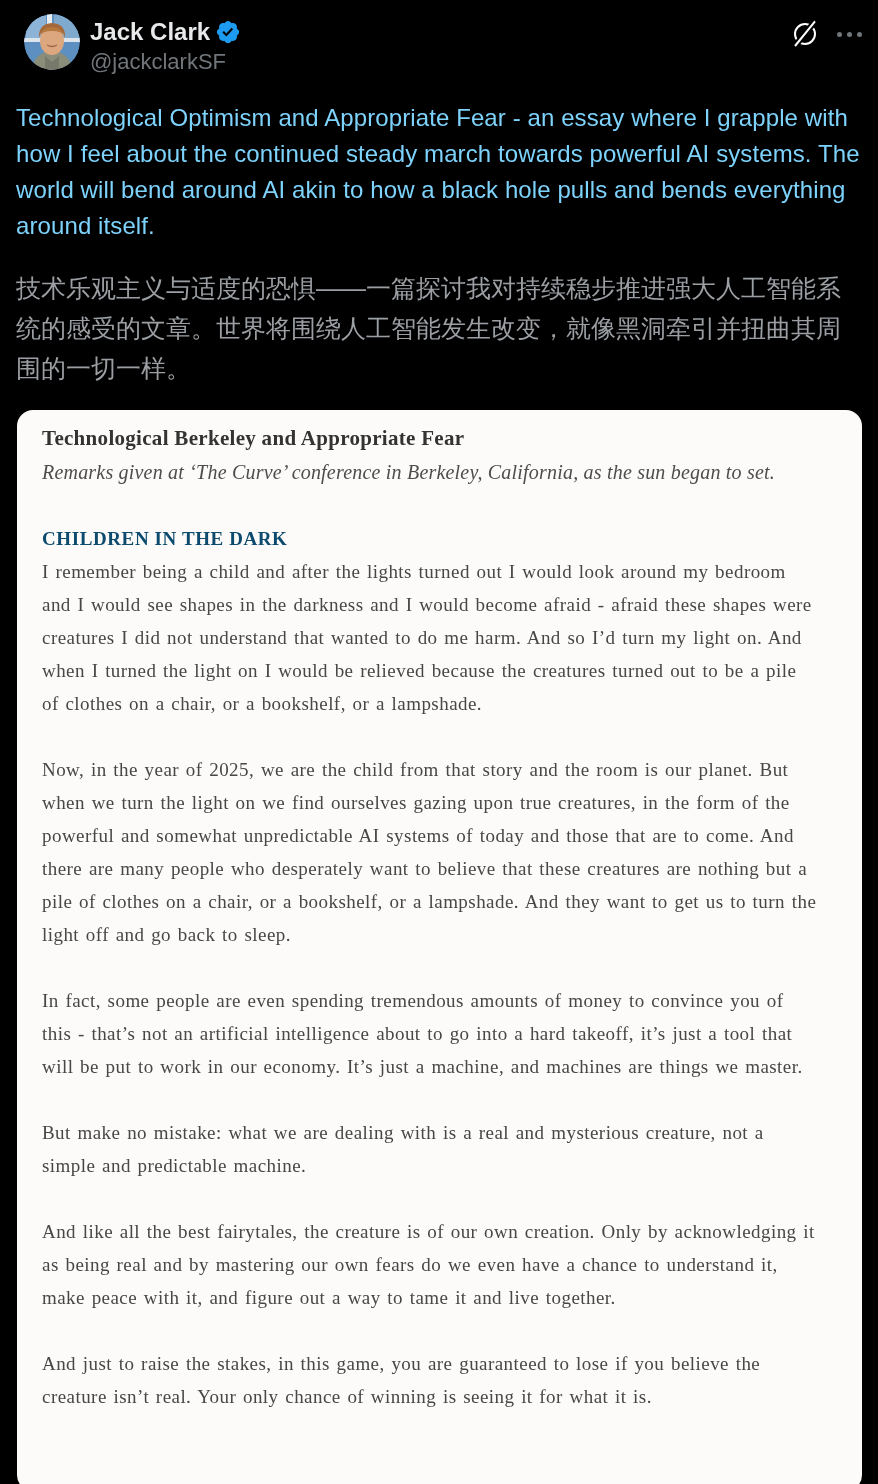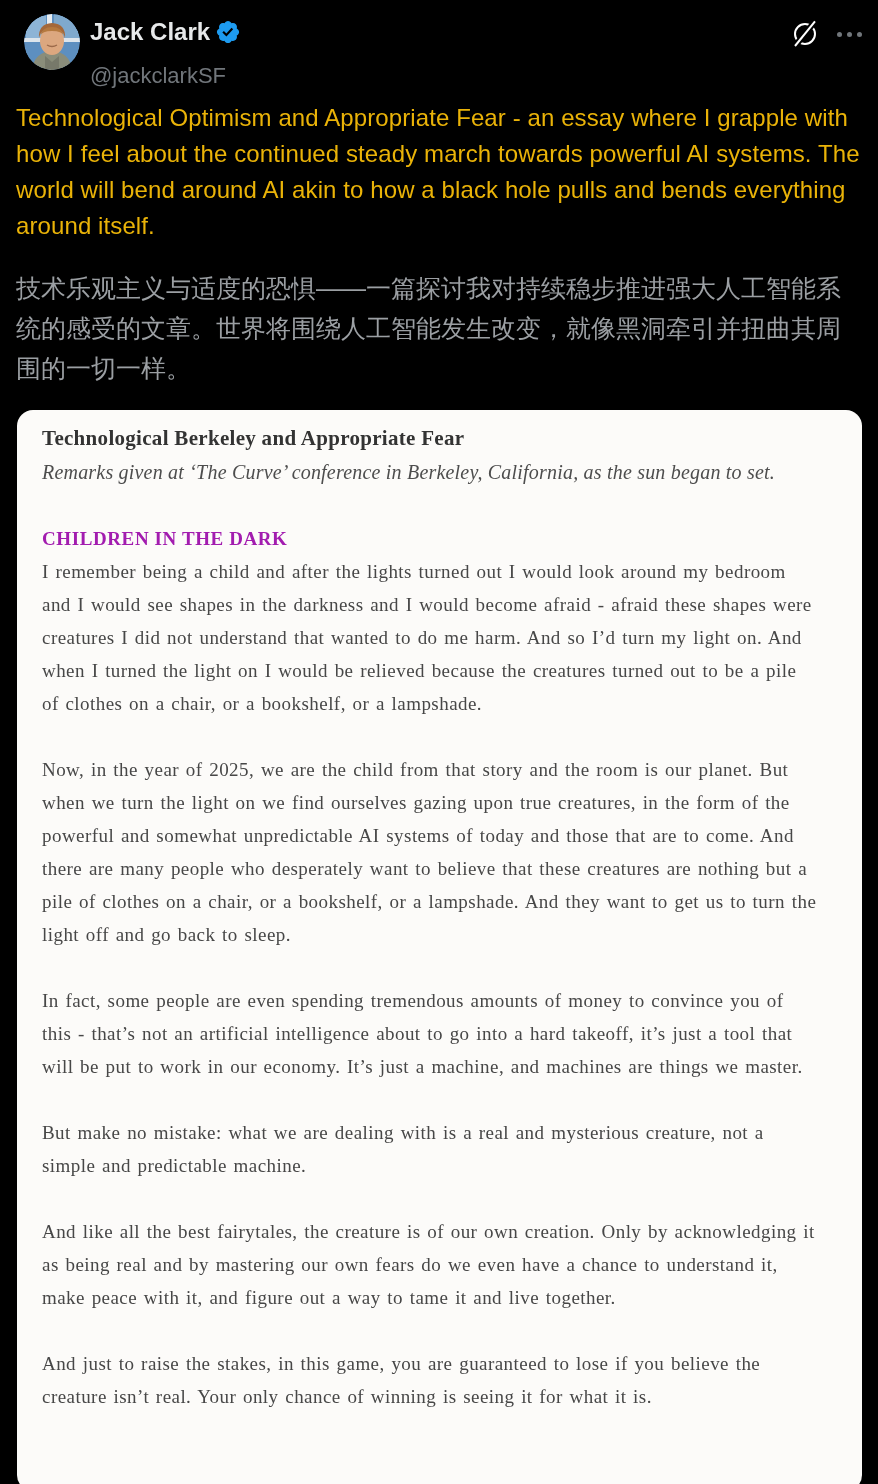--- a/index.html
+++ b/index.html
@@ -32,32 +32,32 @@
     font-size: 24px;
     font-weight: 700;
     line-height: 28px;
     cursor: pointer;
   }
   .badge { width: 26px; height: 26px; display: inline-block; }
   .handle {
     color: #71767b;
     font-size: 22px;
     line-height: 26px;
-    margin-top: 17px;
+    margin-top: 3px;
     cursor: pointer;
   }
   .header-actions { display: flex; align-items: center; gap: 16px; padding-top: 4px; }
   .grok-btn { width: 32px; height: 32px; cursor: pointer; }
   .more-btn { display: flex; gap: 5px; align-items: center; cursor: pointer; padding: 6px 0; }
   .more-btn .dot { width: 5px; height: 5px; border-radius: 50%; background: #71767b; }
 
   
   .tweet-text-en {
     margin: 14px 16px 0 16px;
-    color: #eab308;
+    color: #7dd3fc;
     font-size: 24px;
     line-height: 36px;
     letter-spacing: 0.1px;
   }
   .tweet-text-zh {
     margin: 24px 16px 0 16px;
     color: #9b9fa3;
     font-size: 25px;
     line-height: 40px;
   }
@@ -84,21 +84,21 @@
   }
   .article-subtitle {
     color: #4d4d4d;
     font-size: 20px;
     font-style: italic;
     line-height: 30px;
     margin-top: 4px;
     letter-spacing: 0.2px;
   }
   .section-heading {
-    color: #a21caf;
+    color: #0c4a6e;
     font-size: 19px;
     font-weight: 700;
     line-height: 33px;
     margin-top: 35px;
     letter-spacing: 0.6px;
   }
   .article-card p {
     color: #474747;
     font-size: 19px;
     line-height: 33px;

